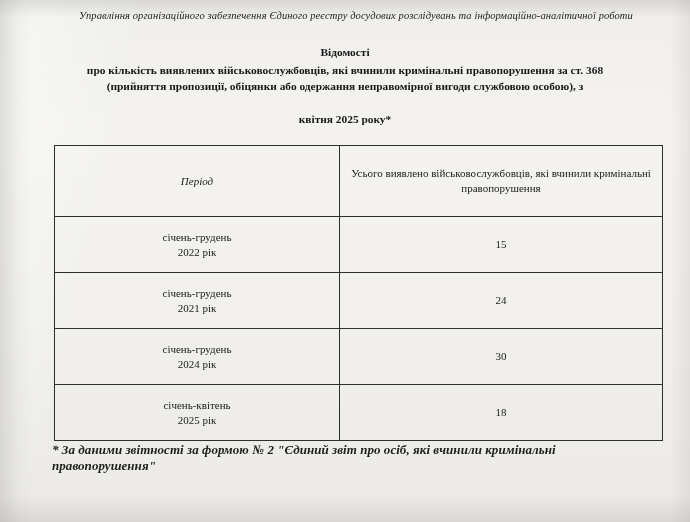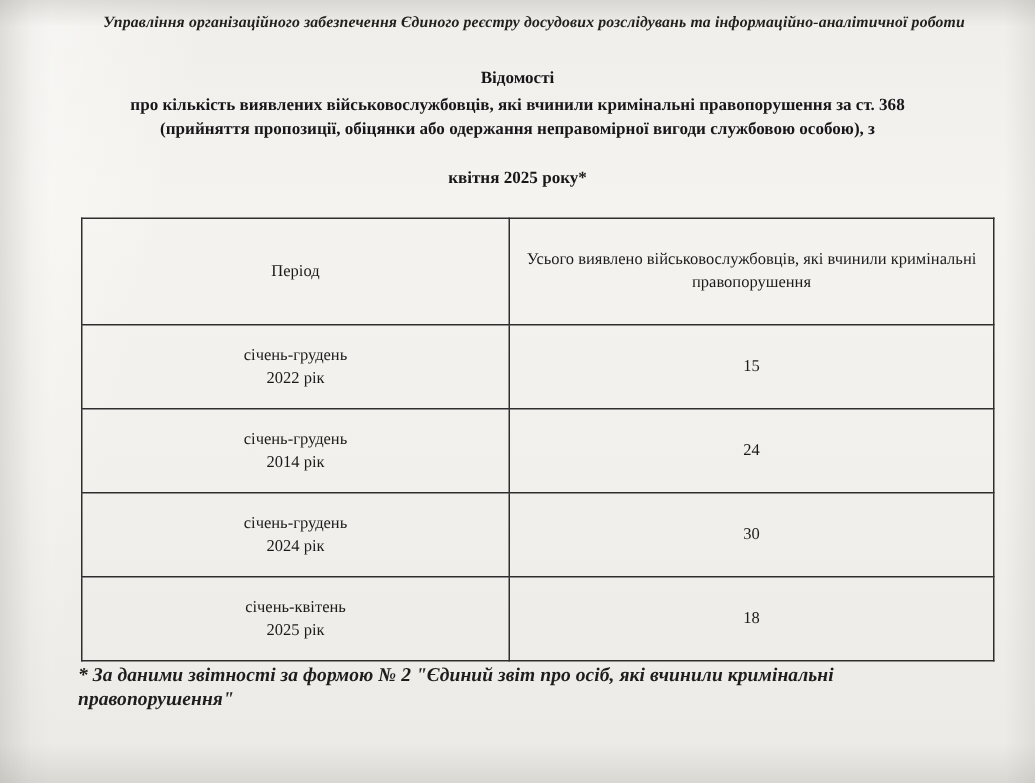--- a/index.html
+++ b/index.html
@@ -50,21 +50,21 @@
     background: linear-gradient(270deg, rgba(160,158,152,0.18) 0%, rgba(255,255,255,0) 100%);
     pointer-events: none;
   }
 
   .header {
     position: absolute;
     left: 0; right: 0;
     top: 10px;
     text-align: center;
     font-style: italic;
-    font-weight: bold;
+    font-weight: normal;
     font-size: 10.5px;
     letter-spacing: 0.1px;
     color: #22211f;
     padding-left: 22px;
   }
 
   .title-block {
     position: absolute;
     left: 40px;
     right: 40px;
@@ -95,21 +95,21 @@
     vertical-align: middle;
     font-size: 11px;
     line-height: 1.32;
     color: #1b1b1b;
     padding: 4px 6px;
   }
   table.report th {
     font-weight: normal;
     height: 62px;
   }
-  .col-period { width: 272px; }
+  .col-period { width: 272px; font-style: italic; }
   .col-count  { width: 310px; }
   table.report tbody td {
     height: 47px;
   }
   .cell-period .line { display: block; }
   .cell-count {
     font-size: 11.5px;
   }
 
   .footnote {
@@ -154,21 +154,21 @@
       <tr>
         <td class="cell-period">
           <span class="line">січень-грудень</span>
           <span class="line">2022 рік</span>
         </td>
         <td class="cell-count">15</td>
       </tr>
       <tr>
         <td class="cell-period">
           <span class="line">січень-грудень</span>
-          <span class="line">2014 рік</span>
+          <span class="line">2021 рік</span>
         </td>
         <td class="cell-count">24</td>
       </tr>
       <tr>
         <td class="cell-period">
           <span class="line">січень-грудень</span>
           <span class="line">2024 рік</span>
         </td>
         <td class="cell-count">30</td>
       </tr>

